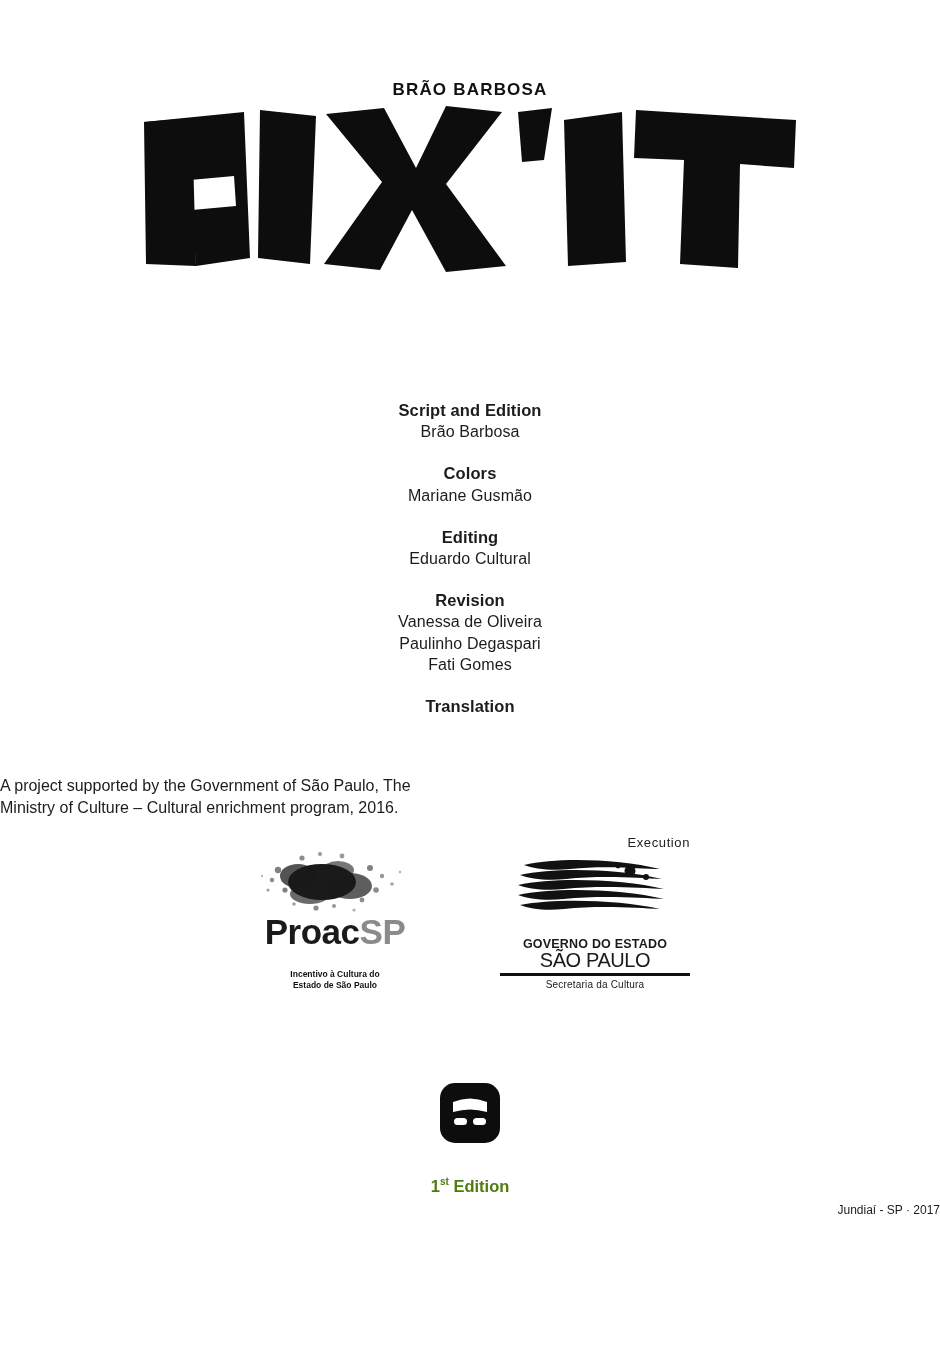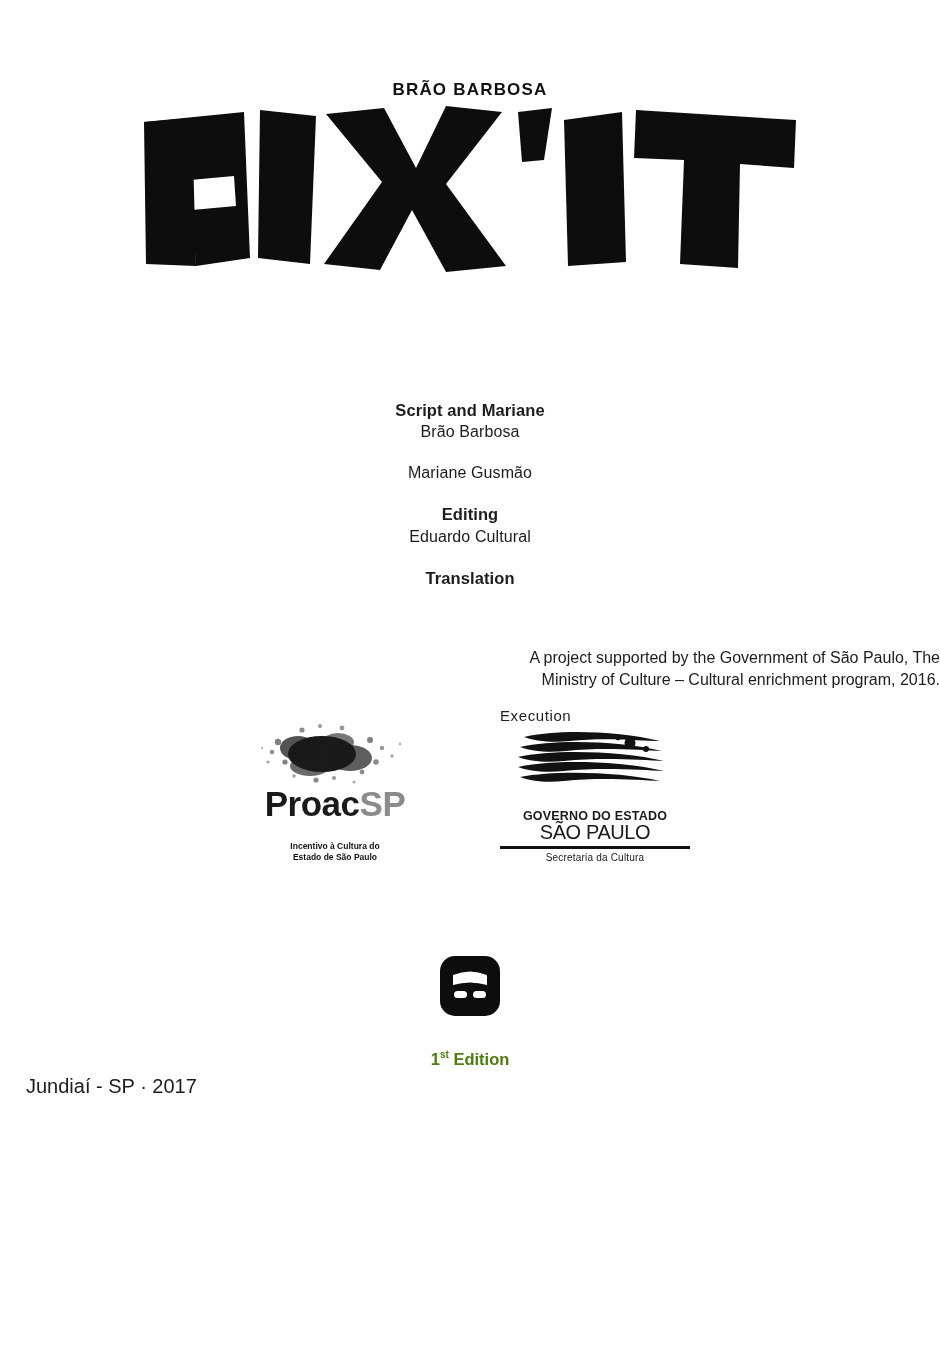--- a/index.html
+++ b/index.html
@@ -62,21 +62,21 @@
   .credit-name {
     font-size: 16px;
     font-weight: normal;
     line-height: 1.32;
     letter-spacing: 0.1px;
   }
 
   
   .support-note {
     margin-top: 58px;
-    text-align: right;
+    text-align: left;
     font-size: 16px;
     line-height: 1.35;
     color: #1c1c1c;
   }
   .support-note div {
     white-space: nowrap;
   }
 
   
   .logos-row {
@@ -89,22 +89,22 @@
   }
   .logo-block {
     text-align: center;
     position: relative;
   }
   .execution-label {
     position: absolute;
     top: -22px;
     left: 0;
     right: 0;
-    text-align: left;
-    font-size: 15px;
+    text-align: right;
+    font-size: 13px;
     letter-spacing: 0.6px;
     color: #222;
   }
 
   
   .proac {
     width: 170px;
   }
   .proac-splatter {
     height: 72px;
@@ -174,24 +174,23 @@
     font-weight: bold;
     color: #4d7c0f;
   }
   .edition sup {
     font-size: 10px;
     font-weight: bold;
     vertical-align: super;
   }
   .place {
     margin-top: 7px;
-    text-align: left;
-    font-size: 20px;
+    text-align: right;
+    font-size: 12px;
     color: #1c1c1c;
-    padding-left: 26px;
   }
 </style>
 </head>
 <body>
 
 <div class="page">
 
   <div class="author-top">BRÃO BARBOSA</div>
 
   <div class="title-wrap">
@@ -210,33 +209,40 @@
         <polygon points="424,14 482,6 486,156 428,160"></polygon>
 
         <polygon points="496,4 656,14 654,62 600,58 598,162 540,158 544,54 494,52"></polygon>
       </g>
     </svg>
   </div>
 
   <div class="credits">
 
     <div class="credit-group">
-      <div class="credit-role">Script and Mariane</div>
+      <div class="credit-role">Script and Edition</div>
       <div class="credit-name">Brão Barbosa</div>
     </div>
 
     <div class="credit-group">
+      <div class="credit-role">Colors</div>
       <div class="credit-name">Mariane Gusmão</div>
     </div>
 
     <div class="credit-group">
       <div class="credit-role">Editing</div>
       <div class="credit-name">Eduardo Cultural</div>
     </div>
 
+    <div class="credit-group">
+      <div class="credit-role">Revision</div>
+      <div class="credit-name">Vanessa de Oliveira</div>
+      <div class="credit-name">Paulinho Degaspari</div>
+      <div class="credit-name">Fati Gomes</div>
+    </div>
 
     <div class="credit-group">
       <div class="credit-role">Translation</div>
     </div>
 
   </div>
 
   <div class="support-note">
     <div>A project supported by the Government of São Paulo, The</div>
     <div>Ministry of Culture – Cultural enrichment program, 2016.</div>

